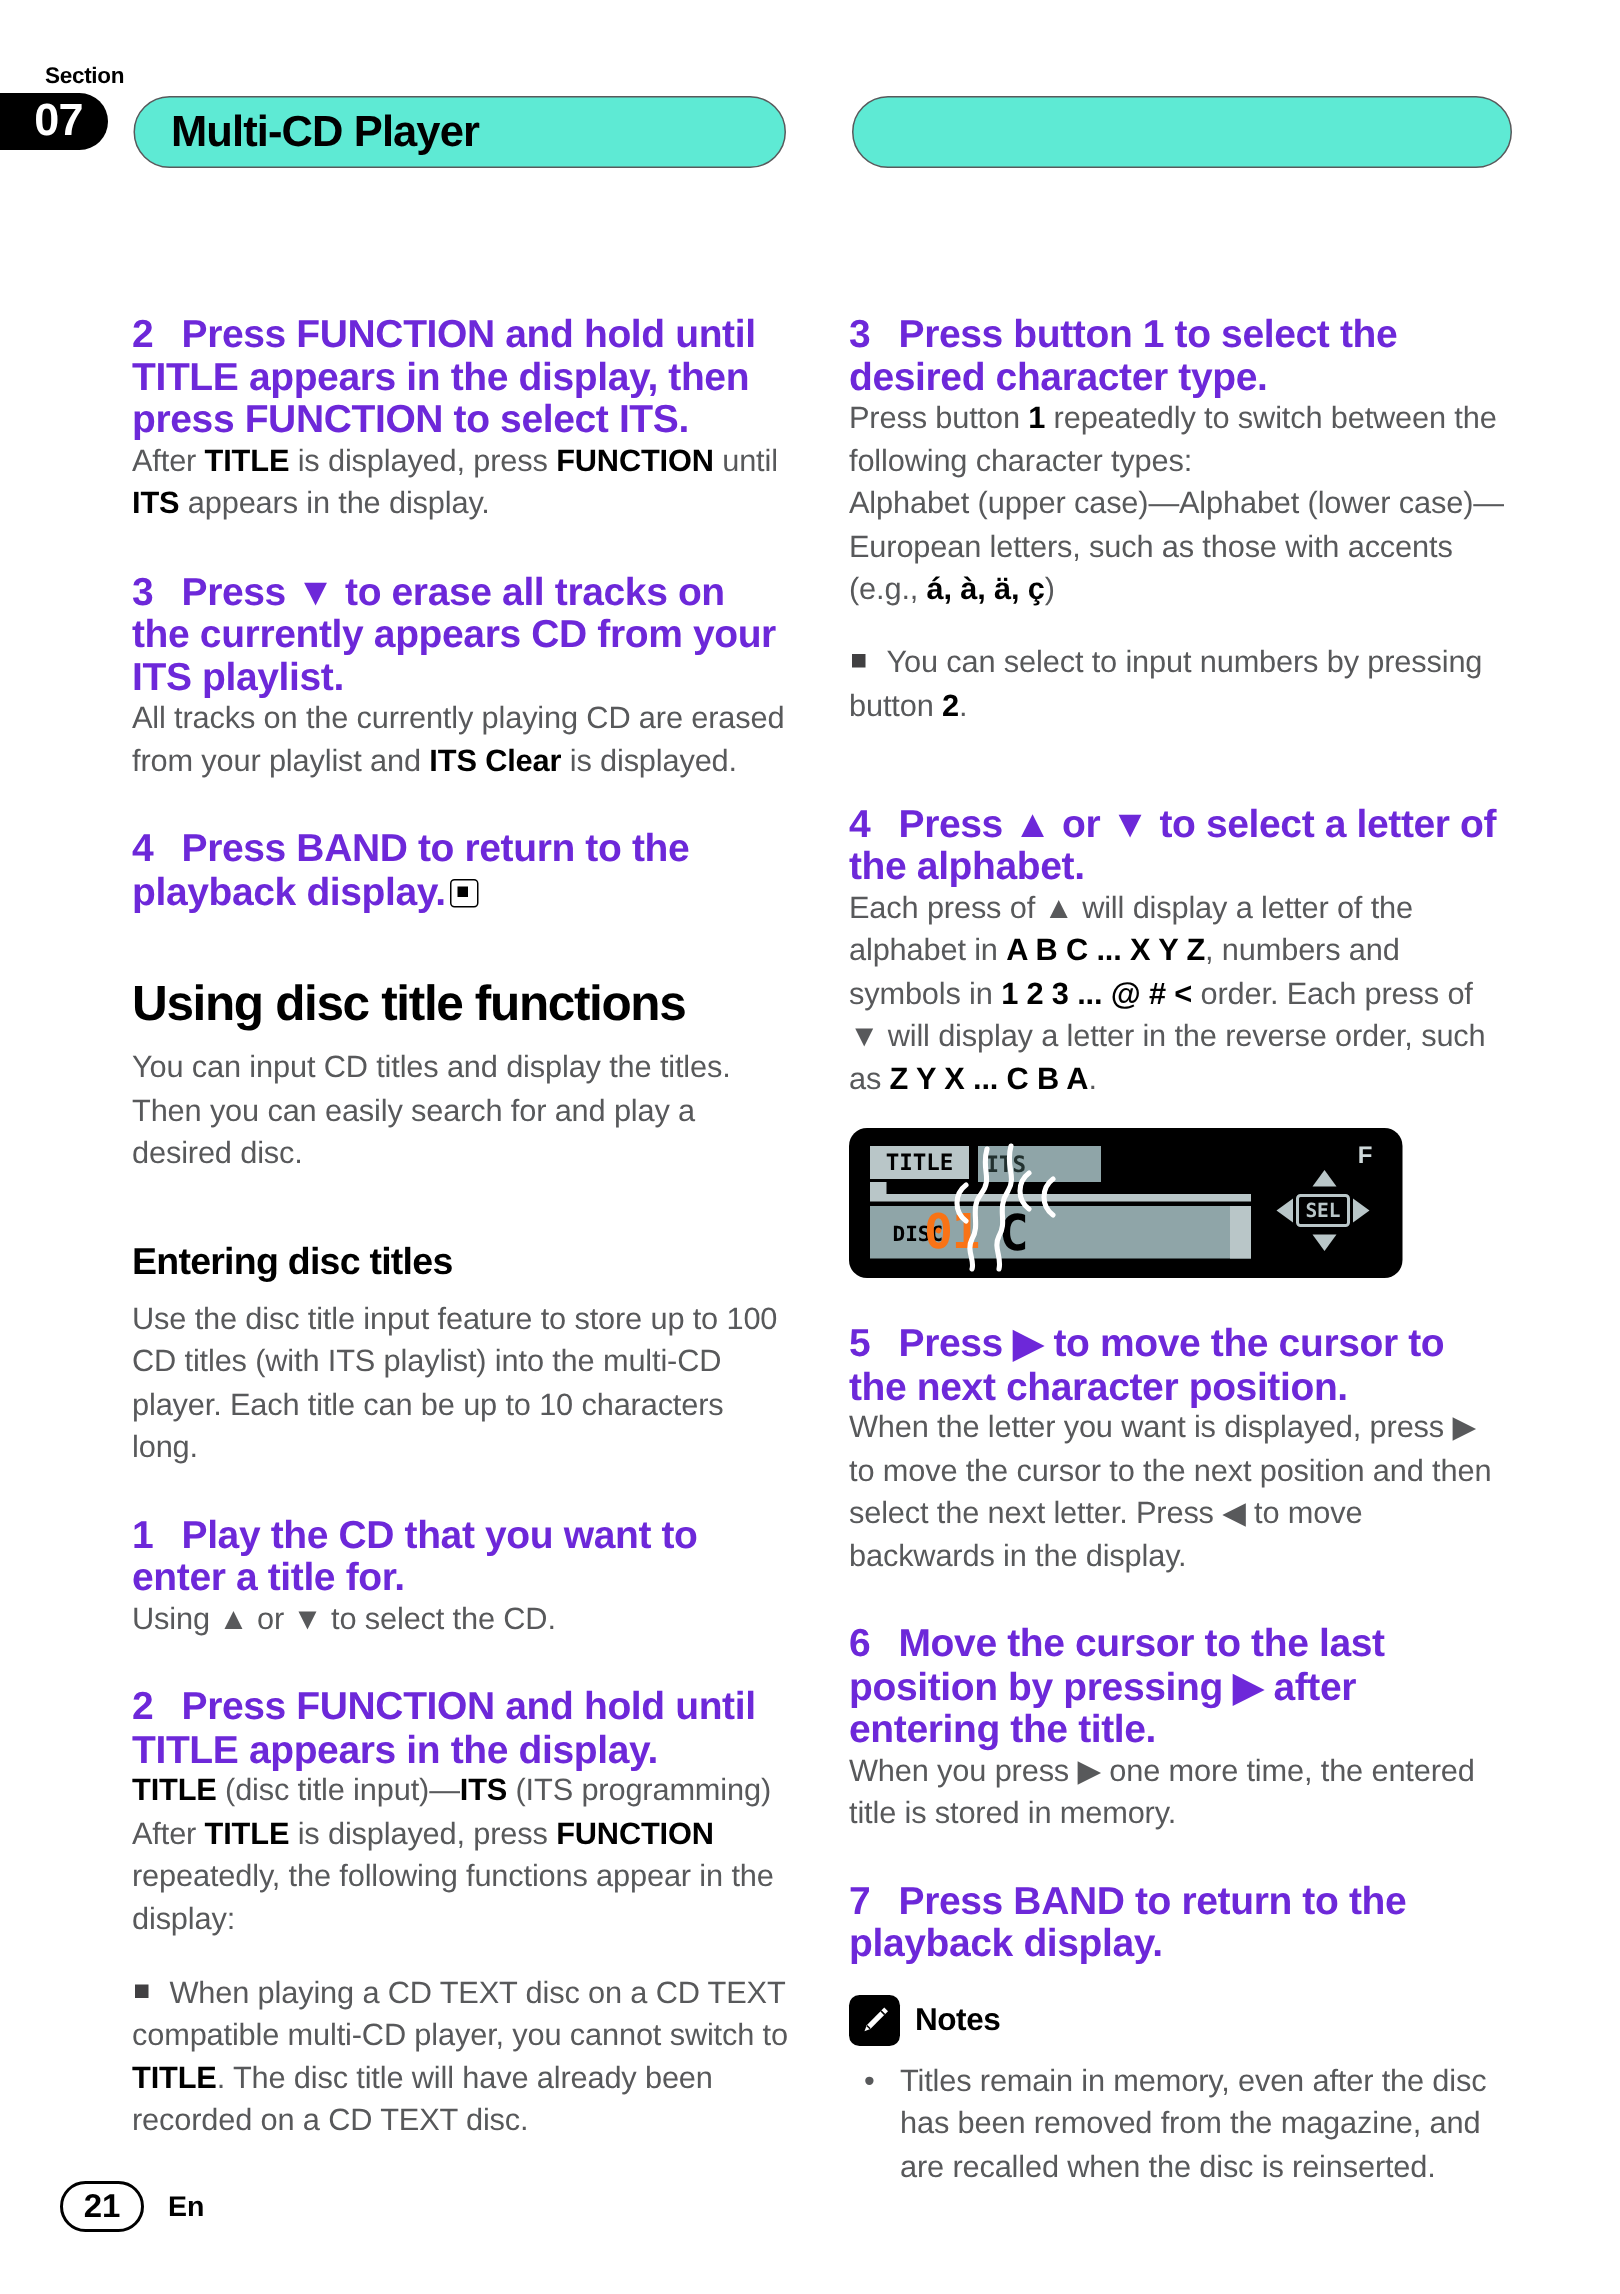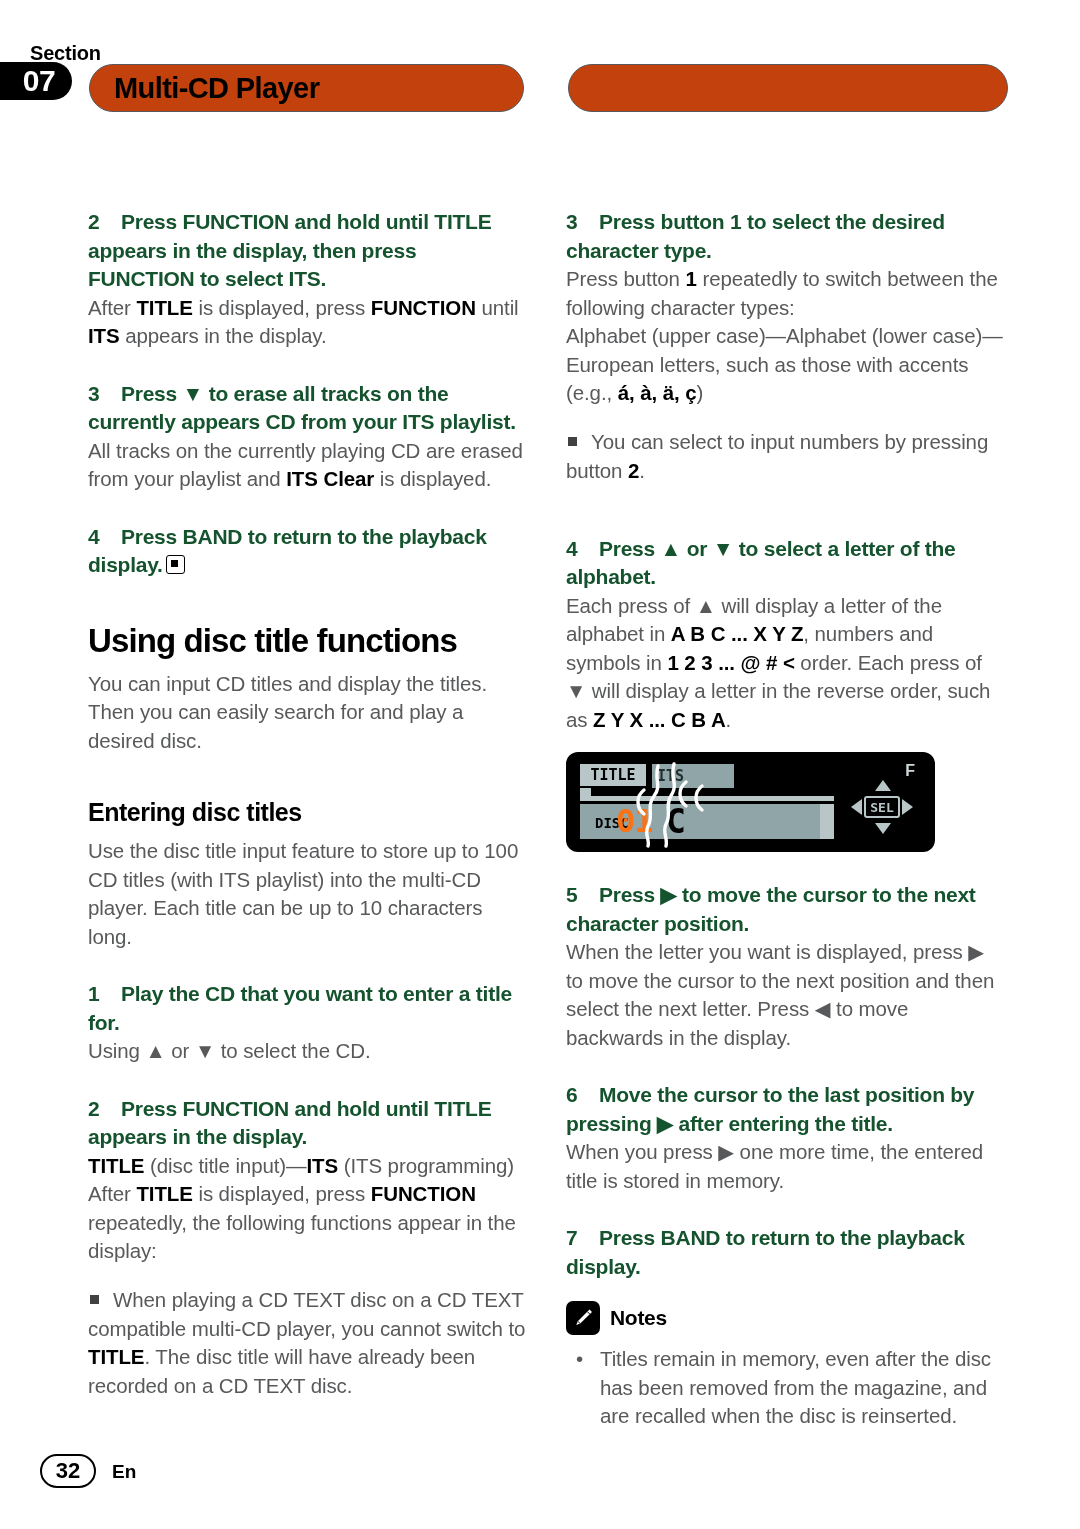--- a/index.html
+++ b/index.html
@@ -21,21 +21,21 @@
     position: absolute;
     left: 0;
     top: 0;
     width: 1080px;
     height: 125px;
   }
   .section-word {
     position: absolute;
     left: 30px;
     top: 42px;
-    font-size: 20px;
+    font-size: 15px;
     font-weight: 700;
     letter-spacing: -0.2px;
     color: #000;
   }
   .section-badge {
     position: absolute;
     left: 0px;
     top: 62px;
     width: 72px;
     height: 38px;
@@ -50,21 +50,21 @@
     justify-content: center;
     padding-left: 6px;
     box-sizing: border-box;
   }
   .header-pill {
     position: absolute;
     top: 64px;
     height: 48px;
     border: 1.6px solid #58595b;
     border-radius: 26px;
-    background: #c2410c;
+    background: #5eead4;
     box-sizing: border-box;
     display: flex;
     align-items: center;
   }
   .header-pill.left {
     left: 89px;
     width: 435px;
   }
   .header-pill.right {
     left: 568px;
@@ -82,24 +82,24 @@
   .col {
     position: absolute;
     top: 208px;
     width: 440px;
   }
   .col-left  { left: 88px; }
   .col-right { left: 566px; }
 
   
   .step {
-    font-size: 21px;
+    font-size: 26px;
     font-weight: 700;
     line-height: 28.5px;
-    color: #14532d;
+    color: #6d28d9;
     letter-spacing: -0.25px;
     margin: 0;
   }
   .step .num {
     display: inline-block;
     min-width: 33px;
   }
   .body-text {
     font-size: 20.5px;
     font-weight: 400;
@@ -539,15 +539,15 @@
   </div>
   <div style="height:10px"></div>
   <div class="note-item">
     <div class="dot">•</div>
     <div>Titles remain in memory, even after the disc has been removed from the magazine, and are recalled when the disc is reinserted.</div>
   </div>
 
 </div>
 
 <div class="footer">
-  <div class="page-pill">32</div>
+  <div class="page-pill">21</div>
   <div class="lang-code">En</div>
 </div>
 
 </body></html>

